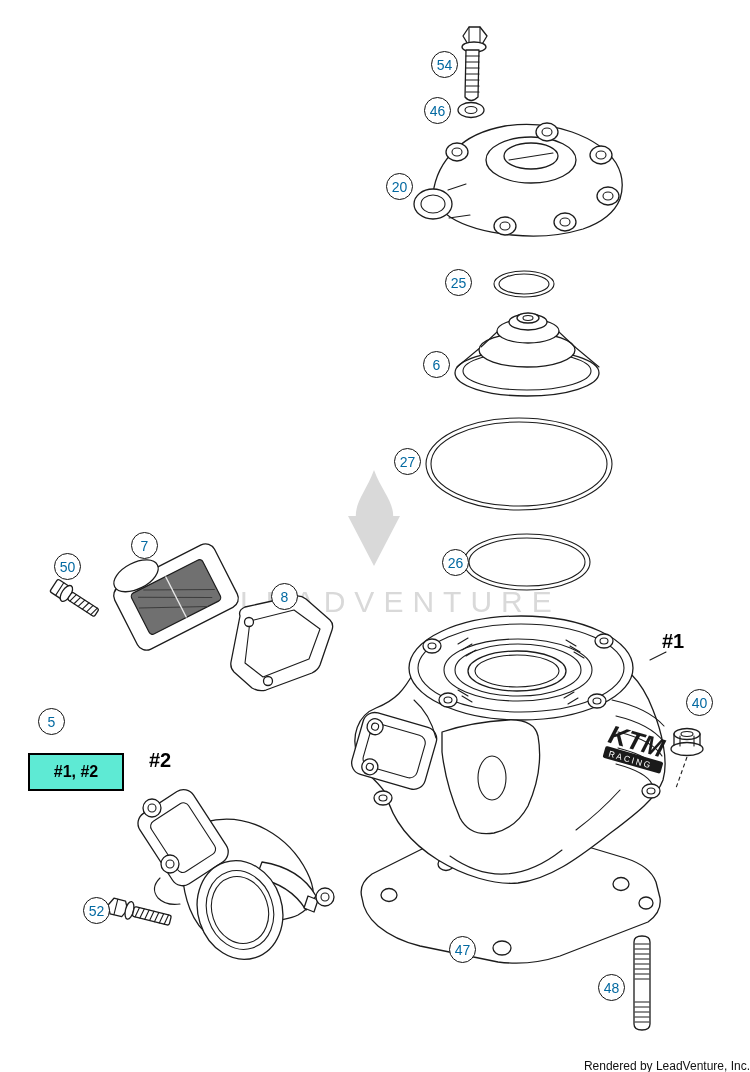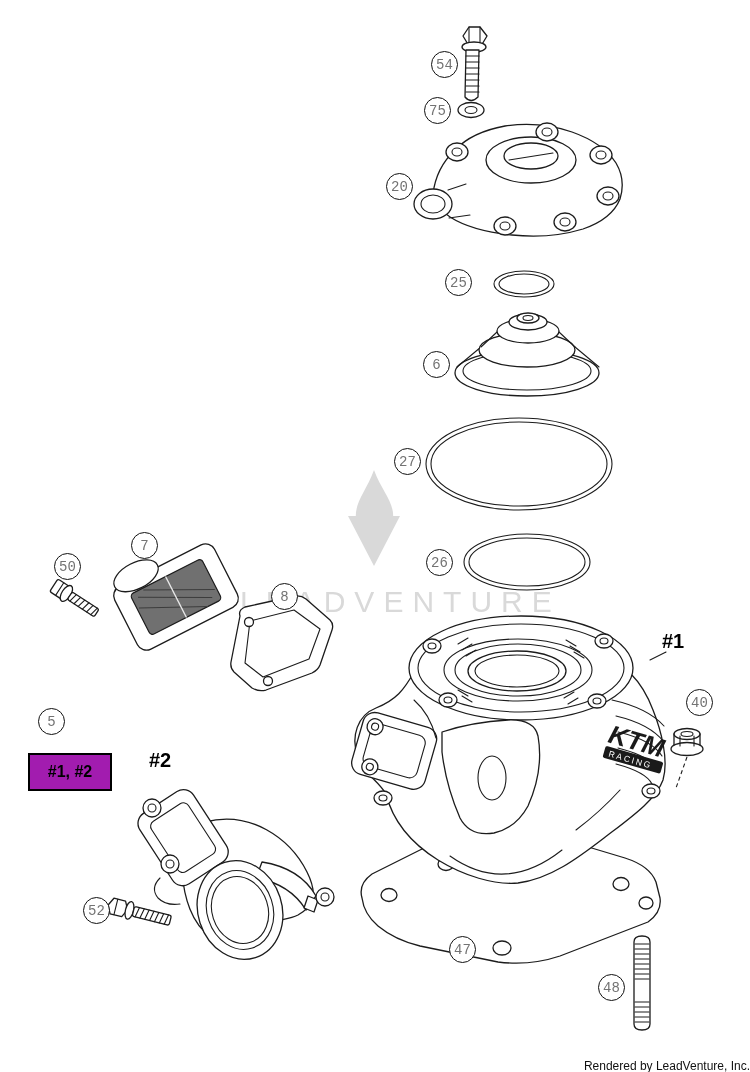--- a/index.html
+++ b/index.html
@@ -11,27 +11,27 @@
   
   .p  { fill:#ffffff; stroke:#1c1c1c; stroke-width:1.3; stroke-linejoin:round; stroke-linecap:round; }
   .ln { fill:none; stroke:#1c1c1c; stroke-width:1.1; stroke-linejoin:round; stroke-linecap:round; }
   .dk { fill:#707070; stroke:#1c1c1c; stroke-width:1.2; }
   .wm { fill:#d9d9d9; stroke:none; }
   .dash { fill:none; stroke:#1c1c1c; stroke-width:1.1; stroke-dasharray:4 3; }
 
   .callout {
     position:absolute; width:27px; height:27px; border:1.6px solid #111;
     border-radius:50%; background:#fff; display:flex; align-items:center;
-    justify-content:center; font-size:14px; color:#737373; z-index:6;
-    font-family:Liberation Mono, monospace; cursor:pointer;
+    justify-content:center; font-size:14px; color:#0369a1; z-index:6;
+    font-family:Liberation Sans, sans-serif; cursor:pointer;
   }
   .part-label { position:absolute; font-weight:bold; font-size:20px; color:#000; z-index:6; }
   .group-box {
-    position:absolute; left:28px; top:753px; width:84px; height:38px;
-    border:2px solid #000; background:#a21caf; display:flex; align-items:center;
+    position:absolute; left:28px; top:753px; width:96px; height:38px;
+    border:2px solid #000; background:#5eead4; display:flex; align-items:center;
     justify-content:center; font-weight:bold; font-size:16px; z-index:6;
   }
   .footer {
     position:absolute; left:0; right:0; top:1022px; text-align:right;
     font-size:12px; color:#111; z-index:6;margin-top:37px;
   }
 </style>
 </head>
 <body>
 
@@ -220,26 +220,26 @@
 
     <g>
       <path class="p" d="M634,942 Q634,936 642,936 Q650,936 650,942 L650,1024 Q650,1030 642,1030 Q634,1030 634,1024 Z"></path>
       <path class="ln" d="M635,944h14M635,949h14M635,954h14M635,959h14M635,964h14M635,969h14M635,974h14M635,979h14M635,1002h14M635,1007h14M635,1012h14M635,1017h14M635,1022h14"></path>
     </g>
 
     <path class="ln" d="M666,652 L650,660"></path>
   </svg>
 
   <div class="callout" style="left:431px;top:51px">54</div>
-  <div class="callout" style="left:424px;top:97px">75</div>
+  <div class="callout" style="left:424px;top:97px">46</div>
   <div class="callout" style="left:386px;top:173px">20</div>
   <div class="callout" style="left:445px;top:269px">25</div>
   <div class="callout" style="left:423px;top:351px">6</div>
   <div class="callout" style="left:394px;top:448px">27</div>
-  <div class="callout" style="left:426px;top:549px">26</div>
+  <div class="callout" style="left:442px;top:549px">26</div>
   <div class="callout" style="left:131px;top:532px">7</div>
   <div class="callout" style="left:54px;top:553px">50</div>
   <div class="callout" style="left:271px;top:583px">8</div>
   <div class="callout" style="left:38px;top:708px">5</div>
   <div class="callout" style="left:686px;top:689px">40</div>
   <div class="callout" style="left:83px;top:897px">52</div>
   <div class="callout" style="left:449px;top:936px">47</div>
   <div class="callout" style="left:598px;top:974px">48</div>
 
   <div class="part-label" style="left:662px;top:630px">#1</div>

